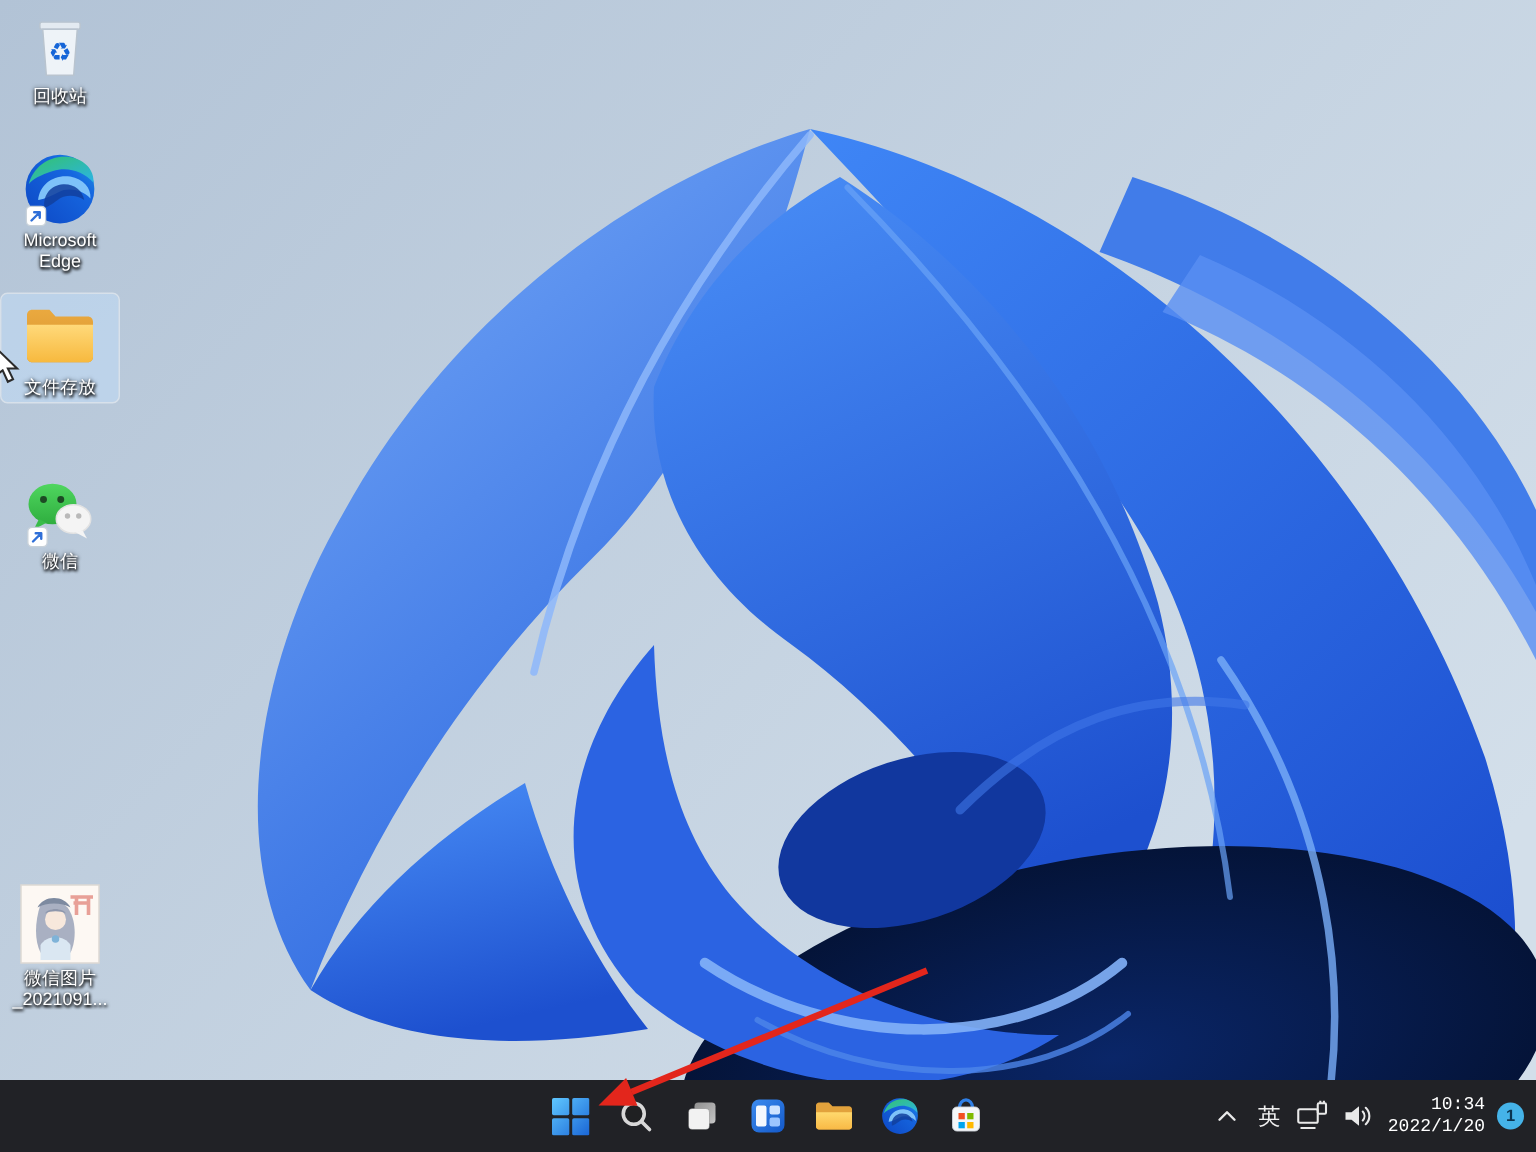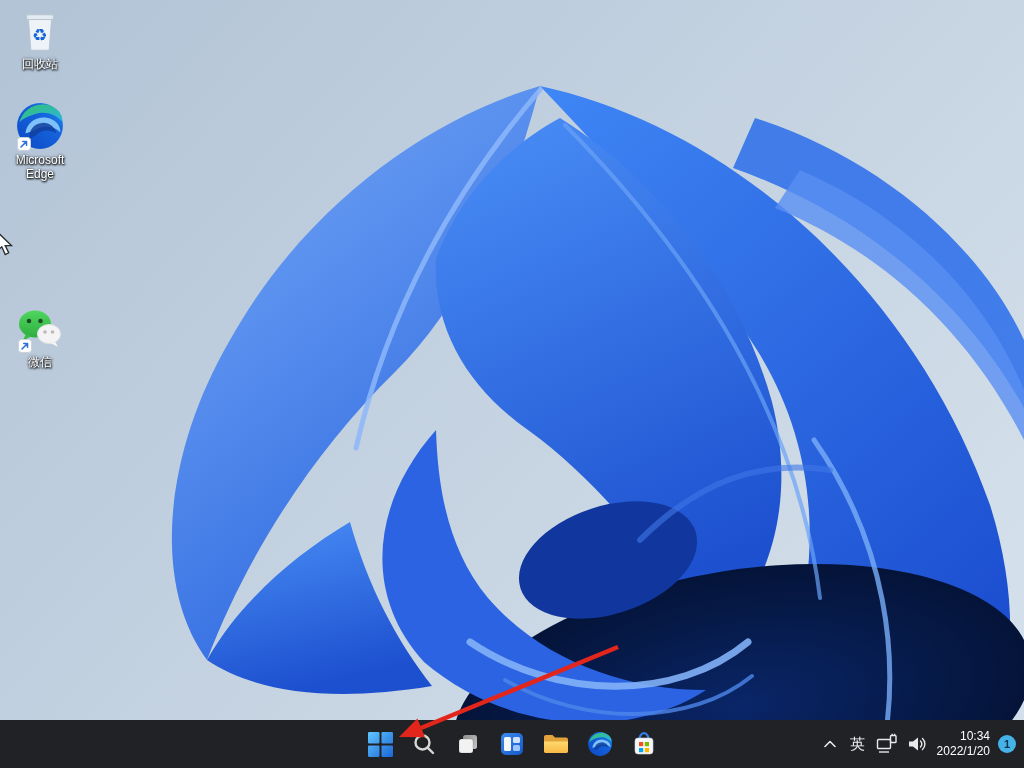--- a/index.html
+++ b/index.html
@@ -17,21 +17,21 @@
   
   .taskbar{position:absolute;left:0;right:0;bottom:0;height:48px;background:#212226;z-index:5;}
   .tb-center{position:absolute;left:50%;transform:translateX(-50%);top:0;height:48px;
     display:flex;align-items:center;gap:4px;}
   .tb-btn{width:40px;height:40px;border:none;background:transparent;border-radius:5px;
     display:flex;align-items:center;justify-content:center;padding:0;cursor:pointer;}
   .tb-right{position:absolute;right:6px;top:0;height:48px;display:flex;align-items:center;gap:0;}
   .tray-btn{height:40px;min-width:28px;border:none;background:transparent;border-radius:5px;
     display:flex;align-items:center;justify-content:center;padding:0 4px;cursor:pointer;}
   .ime-text{font-size:15px;color:#f0f0f0;}
-  .clock{font-size:12px;line-height:15px;color:#ffffff;text-align:right;padding:0 5px;}
+  .clock{font-size:12px;line-height:15px;color:#ffffff;text-align:right;padding:0 5px;font-family:Liberation Mono, monospace;}
   .badge{width:18px;height:18px;border-radius:50%;background:#45b3e8;color:#0a344f;
     font-size:11px;font-weight:bold;display:flex;align-items:center;justify-content:center;
     margin-left:3px;margin-right:2px;}
   .overlay{position:absolute;inset:0;width:1024px;height:768px;z-index:9;pointer-events:none;}
   .cursor{position:absolute;left:-6px;top:230px;z-index:8;pointer-events:none;}
 </style>
 </head>
 <body>
 
 <div class="desktop">
@@ -108,22 +108,41 @@
         <path d="M14,36 C13,28 18,21.5 26,21 C33,20.6 38.5,25 39.5,31 C34,27.5 27,27.5 22.5,31 C18.8,33.8 15.8,35.6 14,36 Z" fill="#123f9e" opacity="0.85"></path>
       </svg>
       <svg class="shortcut-badge" width="14" height="14" viewBox="0 0 14 14">
         <rect x="0.5" y="0.5" width="13" height="13" rx="3" fill="#fff" stroke="#c9d2da"></rect>
         <path d="M4,10 L9.5,4.5 M9.5,4.5 L5.8,4.5 M9.5,4.5 L9.5,8.2" stroke="#2f6fd8" stroke-width="1.6" fill="none" stroke-linecap="round"></path>
       </svg>
     </div>
     <div class="icon-label">Microsoft Edge</div>
   </div>
 
-
-  <div class="icon-tile" style="top:304px">
+  <div class="icon-tile selected" style="top:196px">
+    <div class="icon-art">
+      <svg width="52" height="50" viewBox="0 0 52 48">
+        <defs>
+          <linearGradient id="fg1" x1="0" y1="0" x2="0" y2="1">
+            <stop offset="0" stop-color="#eaa93f"></stop>
+              <stop offset="1" stop-color="#d89430"></stop>
+          </linearGradient>
+          <linearGradient id="fg2" x1="0" y1="0" x2="0" y2="1">
+            <stop offset="0" stop-color="#ffd97a"></stop>
+              <stop offset="1" stop-color="#f7b93e"></stop>
+          </linearGradient>
+        </defs>
+        <path d="M4,10 C4,8 5.5,6.5 7.5,6.5 L19,6.5 L23,11 L44.5,11 C46.5,11 48,12.5 48,14.5 L48,38 C48,40 46.5,41.5 44.5,41.5 L7.5,41.5 C5.5,41.5 4,40 4,38 Z" fill="url(#fg1)"></path>
+        <path d="M4,16.5 L48,16.5 L48,38 C48,40 46.5,41.5 44.5,41.5 L7.5,41.5 C5.5,41.5 4,40 4,38 Z" fill="url(#fg2)"></path>
+      </svg>
+    </div>
+    <div class="icon-label">文件存放</div>
+  </div>
+
+  <div class="icon-tile" style="top:316px">
     <div class="icon-art">
       <svg width="48" height="46" viewBox="0 0 48 46">
         <defs>
           <linearGradient id="wg1" x1="0" y1="0" x2="0" y2="1">
             <stop offset="0" stop-color="#4fd65f"></stop>
               <stop offset="1" stop-color="#2fae3f"></stop>
           </linearGradient>
         </defs>
         <ellipse cx="19" cy="17" rx="16" ry="13.5" fill="url(#wg1)"></ellipse>
         <path d="M10,27 L6.5,34 L15,29.5 Z" fill="#38bc48"></path>
@@ -137,20 +156,36 @@
       <svg class="shortcut-badge" width="14" height="14" viewBox="0 0 14 14">
         <rect x="0.5" y="0.5" width="13" height="13" rx="3" fill="#fff" stroke="#c9d2da"></rect>
         <path d="M4,10 L9.5,4.5 M9.5,4.5 L5.8,4.5 M9.5,4.5 L9.5,8.2" stroke="#2f6fd8" stroke-width="1.6" fill="none" stroke-linecap="round"></path>
       </svg>
     </div>
     <div class="icon-label">微信</div>
   </div>
 
 
 
+  <div class="icon-tile" style="top:586px">
+    <div class="icon-art">
+      <svg width="54" height="54" viewBox="0 0 54 54">
+        <rect x="1" y="1" width="52" height="52" fill="#fdf8f3" stroke="#ddd9d3"></rect>
+        <path d="M34,9 h15 M36,13 h11 M38,9 v12 M46,9 v12" stroke="#e28a80" stroke-width="2.4" fill="none" opacity="0.8"></path>
+        <path d="M14,14 C10,26 10,38 14,46 C20,50 30,50 34,46 C38,38 38,24 32,16 C26,10 18,10 14,14 Z" fill="#9aa3b8" opacity="0.85"></path>
+        <path d="M12,16 C16,7.5 30,7.5 34,16 C28,12.5 18,12.5 12,16 Z" fill="#7d8aa0"></path>
+        <circle cx="24" cy="24" r="7" fill="#f7e8dc"></circle>
+        <path d="M17,20 C19,16 29,16 31,20 C27,18 21,18 17,20 Z" fill="#8e97ac"></path>
+        <path d="M14,41 C18,34 30,34 34,41 L34,51 L14,51 Z" fill="#dae7f2"></path>
+        <circle cx="24" cy="37" r="2.5" fill="#7fb3d8"></circle>
+      </svg>
+    </div>
+    <div class="icon-label">微信图片
+_2021091...</div>
+  </div>
 
   <svg class="cursor" width="20" height="26" viewBox="0 0 14 21">
     <polygon points="1,1 1,17 5.2,13.6 8,19.8 10.8,18.4 8,12.6 13,12.6" fill="#ffffff" stroke="#2b2b2b" stroke-width="1.1"></polygon>
   </svg>
 
   <div class="taskbar">
     <div class="tb-center">
       <button class="tb-btn" title="">
         <svg width="25" height="25" viewBox="0 0 26 26">
           <defs>

